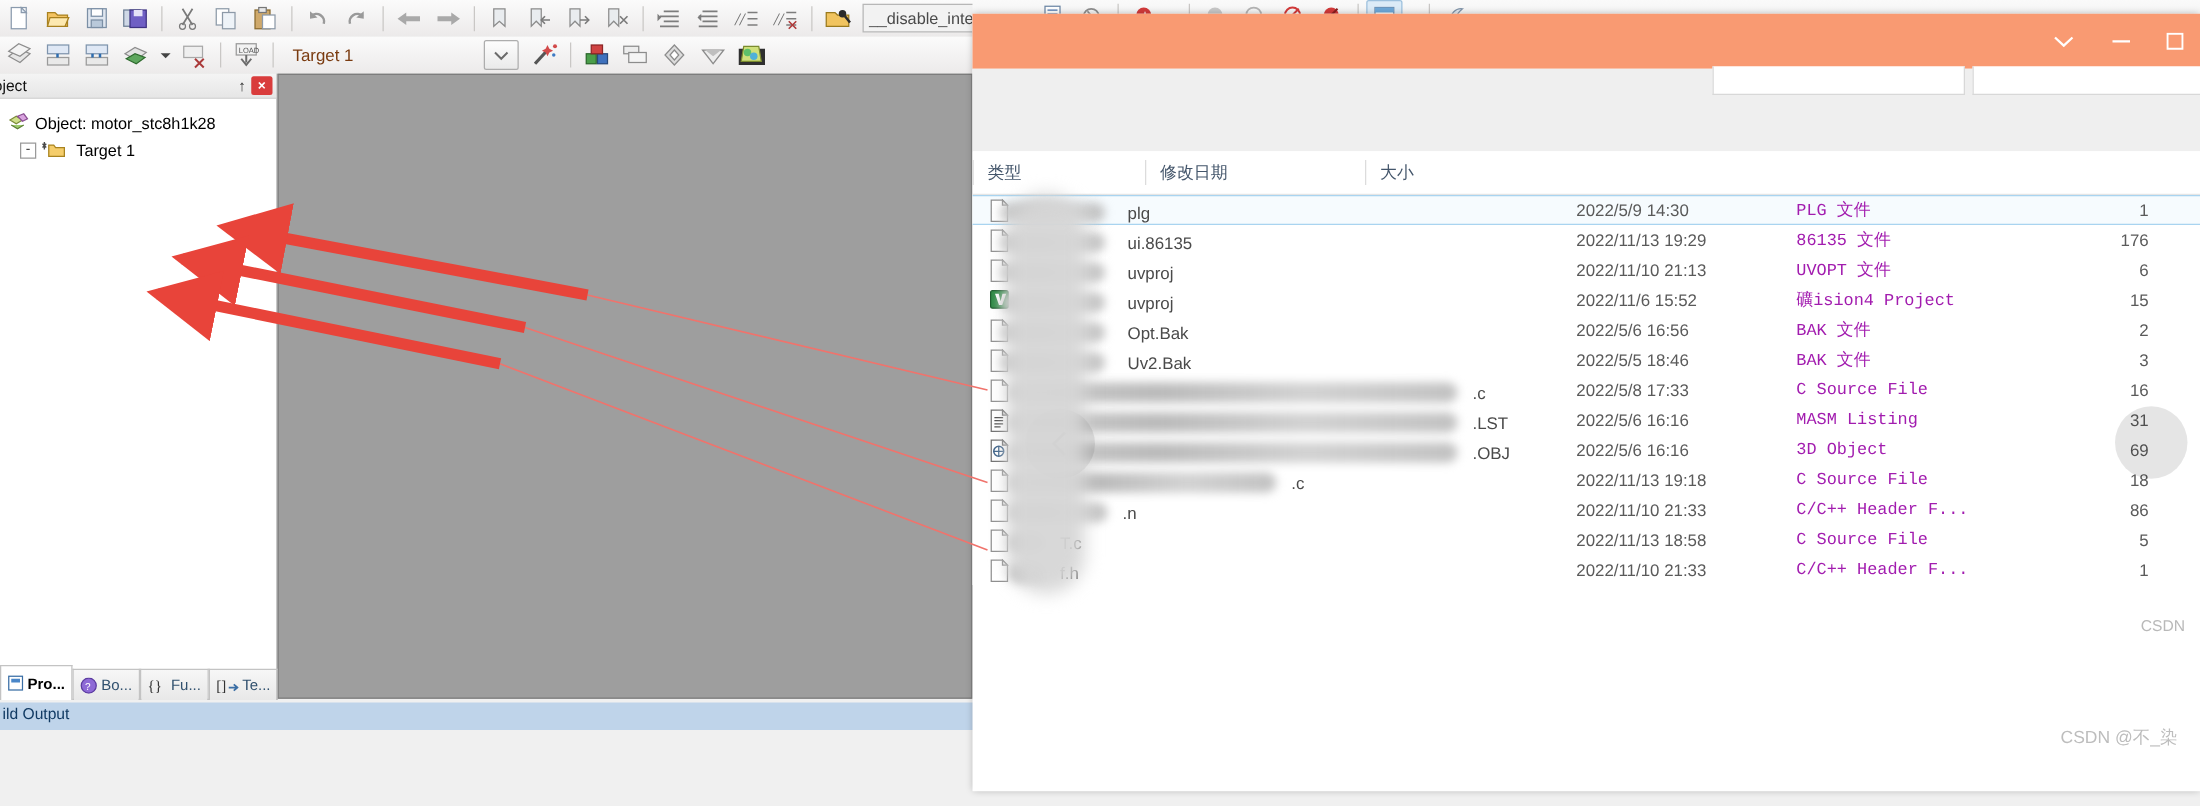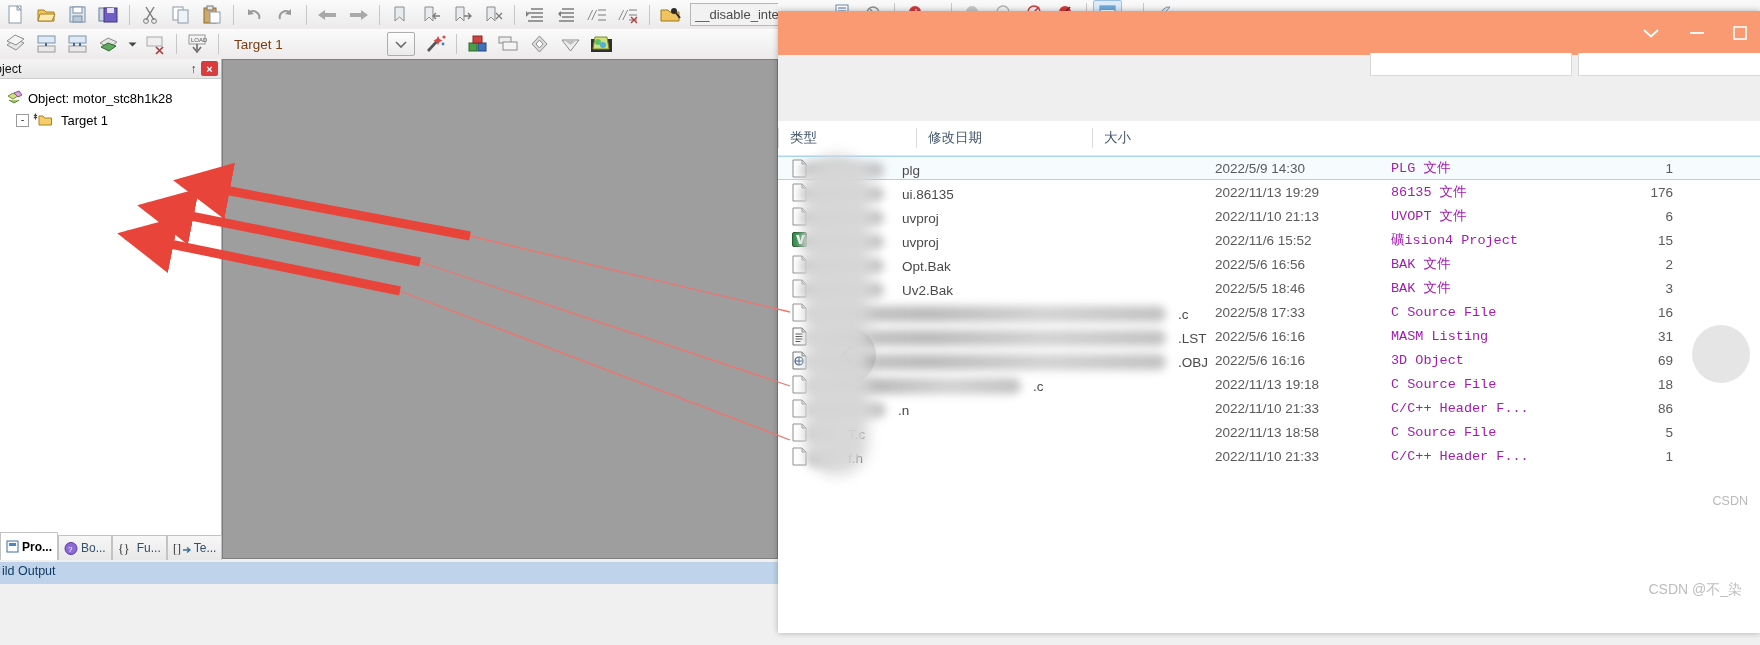--- a/index.html
+++ b/index.html
@@ -61,21 +61,21 @@
   #colhdr{height:34px;background:#fff;display:flex;align-items:center;position:relative;
           border-bottom:1px solid #e5e5e5;}
   .ch{font-size:13.5px;color:#44566b;position:relative;height:34px;display:flex;align-items:center;}
   .ch .vl{position:absolute;left:0;top:7px;bottom:7px;width:1px;background:#dcdcdc;}
   .ch span.t{padding-left:12px;}
   #sortcaret{position:absolute;left:218px;top:4px;font-size:12px;color:#6d6d6d;}
   #filelist{background:#fff;position:relative;}
   .frow{height:24px;display:flex;align-items:center;font-size:13.5px;color:#4a4a4a;position:relative;}
   .frow.sel{background:#f6fbfe;border-top:1px solid #a9d4f0;border-bottom:1px solid #a9d4f0;height:22px;}
   .c-name{width:437px;display:flex;align-items:flex-end;padding-left:14px;box-sizing:border-box;position:relative;}
-  .c-date{width:176px;color:#5a5a5a;}
+  .c-date{width:176px;color:#5a5a5a;margin-left:46px;}
   .c-type{width:138px;color:#a21caf;font-family:Liberation Mono, monospace;}
   .c-size{width:150px;text-align:right;color:#5a5a5a;padding-right:6px;box-sizing:border-box;}
   .ficon{width:17px;height:19px;flex:0 0 17px;margin-right:9px;}
   .fname{position:relative;white-space:nowrap;}
   
   .blur{position:absolute;border-radius:16px;background:linear-gradient(90deg,
         rgba(200,200,200,.92),rgba(175,175,175,.86),rgba(205,205,205,.9),rgba(185,185,185,.88));
         filter:blur(4px);}
   .blob{position:absolute;background:rgba(214,214,214,.95);filter:blur(7px);border-radius:40px;}
   #backcircle{position:absolute;left:42px;top:316px;width:56px;height:56px;border-radius:50%;

